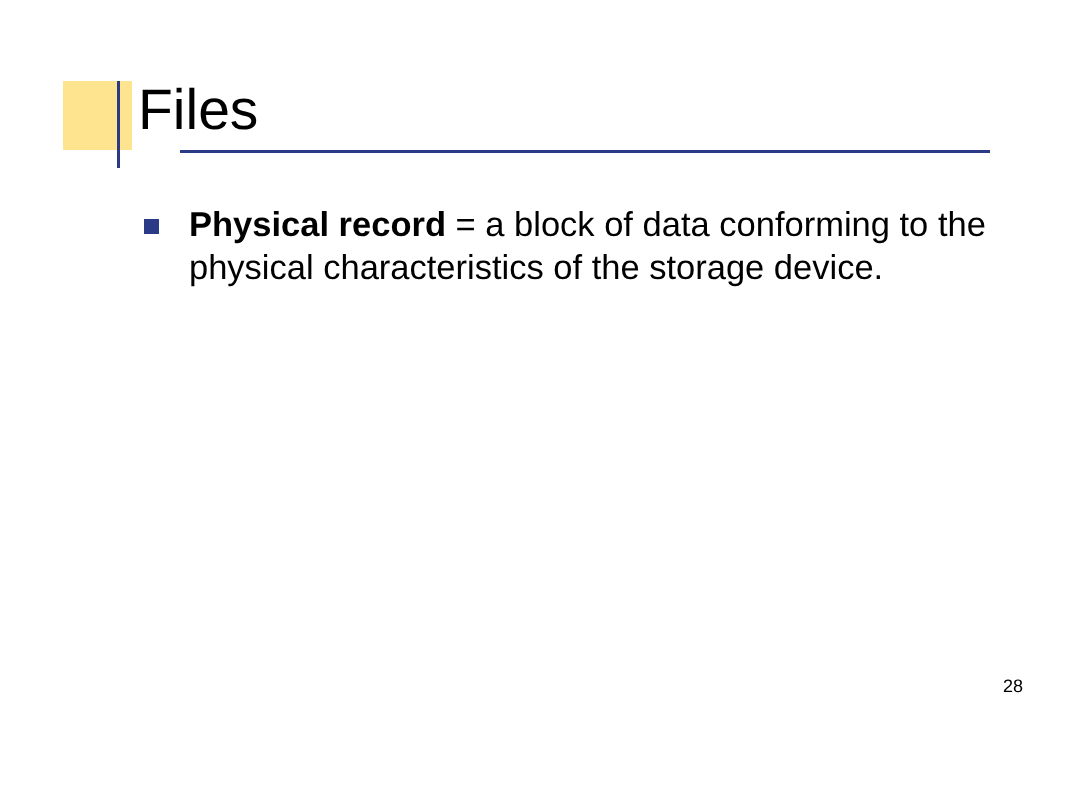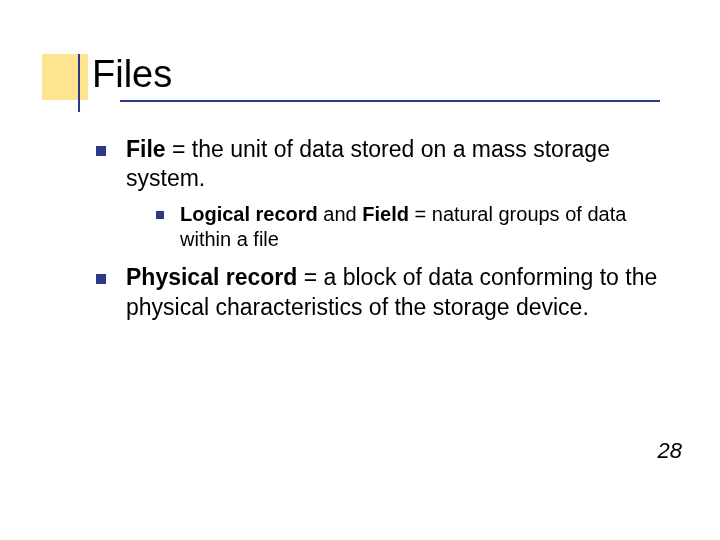--- a/index.html
+++ b/index.html
@@ -105,47 +105,38 @@
     top: 0.45em;
     width: 8px;
     height: 8px;
     background: #2b3a87;
   }
   .b { font-weight: bold; }
   .pagenum {
     position: absolute;
     bottom: 22px;
     right: 38px;
-    font-size: 22px;
+    font-size: 12px;
     color: #000;
-    font-style: italic;
   }
 </style>
 </head>
 <body>
 
 <div class="slide">
 
   <div class="title-block">
     <div class="yellow-box"></div>
     <div class="title-text">Files</div>
     <div class="title-rule"></div>
   </div>
   <div class="blue-vline"></div>
 
   <div class="body">
     <ul class="lvl1">
       <li>
-        <span class="b">File</span><span> = the unit of data stored on a mass storage system.</span>
-        <ul class="lvl2">
-          <li>
-            <span class="b">Logical record</span><span> and </span><span class="b">Field</span><span> = natural groups of data within a file</span>
-          </li>
-        </ul>
-      </li>
-      <li>
         <span class="b">Physical record</span><span> = a block of data conforming to the physical characteristics of the storage device.</span>
       </li>
     </ul>
   </div>
 
   <div class="pagenum">28</div>
 </div>
 
 </body></html>

